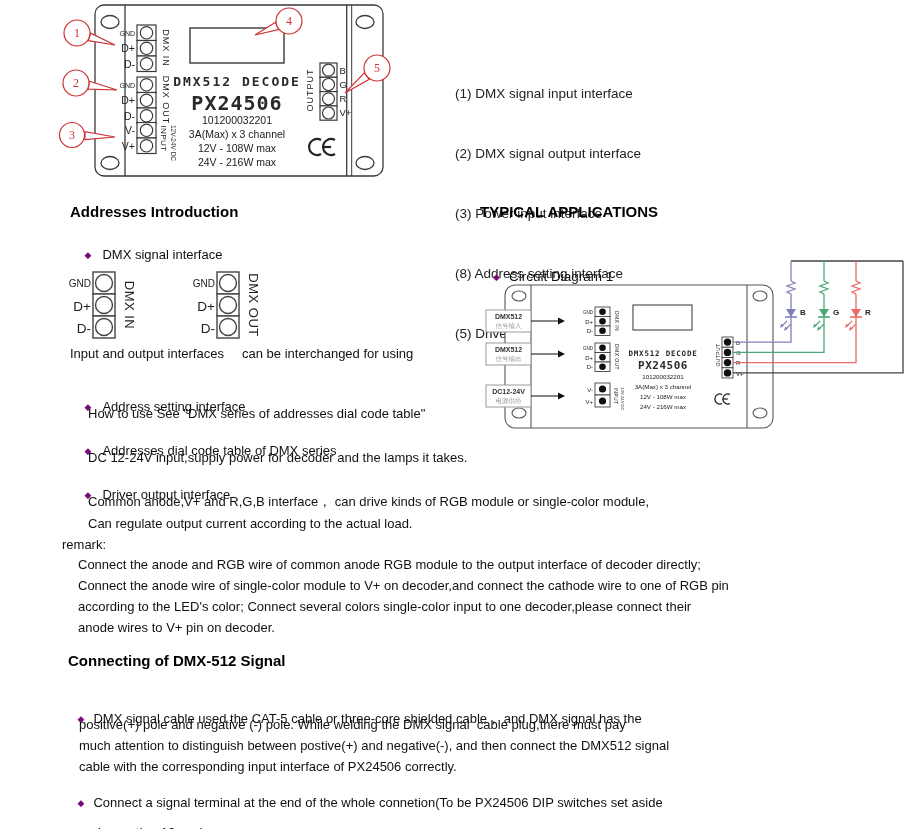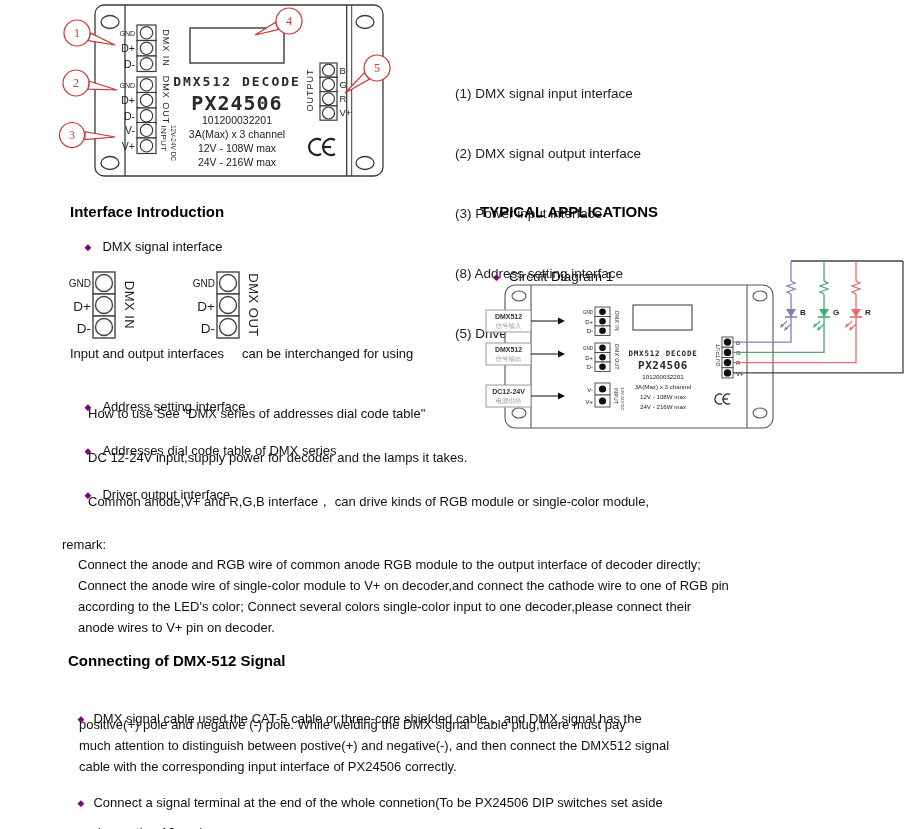--- a/index.html
+++ b/index.html
@@ -152,23 +152,23 @@
   </svg>
 
   <div class="abs legend" style="left:455px;top:44px;">
     <div>(1) DMX signal input interface</div>
     <div>(2) DMX signal output interface</div>
     <div>(3) Power input interface</div>
     <div>(8) Address setting interface</div>
     <div>(5) Driver output interface</div>
   </div>
 
-  <div class="abs h2" style="left:70px;top:203px;">Interface Introduction</div>
-
-  <div class="abs t13" style="left:70px;top:224px;">
+  <div class="abs h2" style="left:70px;top:203px;">Addresses Introduction</div>
+
+  <div class="abs t13" style="left:70px;top:232px;">
     <span class="dm">◆</span><span>DMX signal interface</span>
   </div>
 
   <svg class="abs" style="left:62px;top:270px;" width="270" height="76" viewBox="0 0 270 76">
     <g>
       <g fill="#fff" stroke="#444" stroke-width="1.4">
         <rect x="31" y="2" width="22" height="22"></rect>
           <rect x="31" y="24" width="22" height="22"></rect>
           <rect x="31" y="46" width="22" height="22"></rect>
         <circle cx="42" cy="13" r="8.5"></circle>
@@ -342,20 +342,21 @@
   </div>
   <div class="abs t13" style="left:88px;top:406px;">How to use See "DMX series of addresses dial code table"</div>
   <div class="abs t13" style="left:70px;top:428px;">
     <span class="dm">◆</span><span>Addresses dial code table of DMX series</span>
   </div>
   <div class="abs t13" style="left:88px;top:450px;">DC 12-24V input,supply power for decoder and the lamps it takes.</div>
   <div class="abs t13" style="left:70px;top:472px;">
     <span class="dm">◆</span><span>Driver output interface</span>
   </div>
   <div class="abs t13" style="left:88px;top:494px;">Common anode,V+ and R,G,B interface， can drive kinds of RGB module or single-color module,</div>
+  <div class="abs t13" style="left:88px;top:516px;">Can regulate output current according to the actual load.</div>
   <div class="abs t13" style="left:62px;top:537px;">remark:</div>
   <div class="abs t13" style="left:78px;top:557px;">Connect the anode and RGB wire of common anode RGB module to the output interface of decoder directly;</div>
   <div class="abs t13" style="left:78px;top:578px;">Connect the anode wire of single-color module to V+ on decoder,and connect the cathode wire to one of RGB pin</div>
   <div class="abs t13" style="left:78px;top:599px;">according to the LED's color; Connect several colors single-color input to one decoder,please connect their</div>
   <div class="abs t13" style="left:78px;top:620px;">anode wires to V+ pin on decoder.</div>
 
   <div class="abs h2" style="left:68px;top:652px;">Connecting of DMX-512 Signal</div>
 
   <div class="abs t13" style="left:63px;top:696px;">
     <span class="dm w16">◆</span><span>DMX signal cable used the CAT-5 cable or three-core shielded cable， and DMX signal has the</span>

